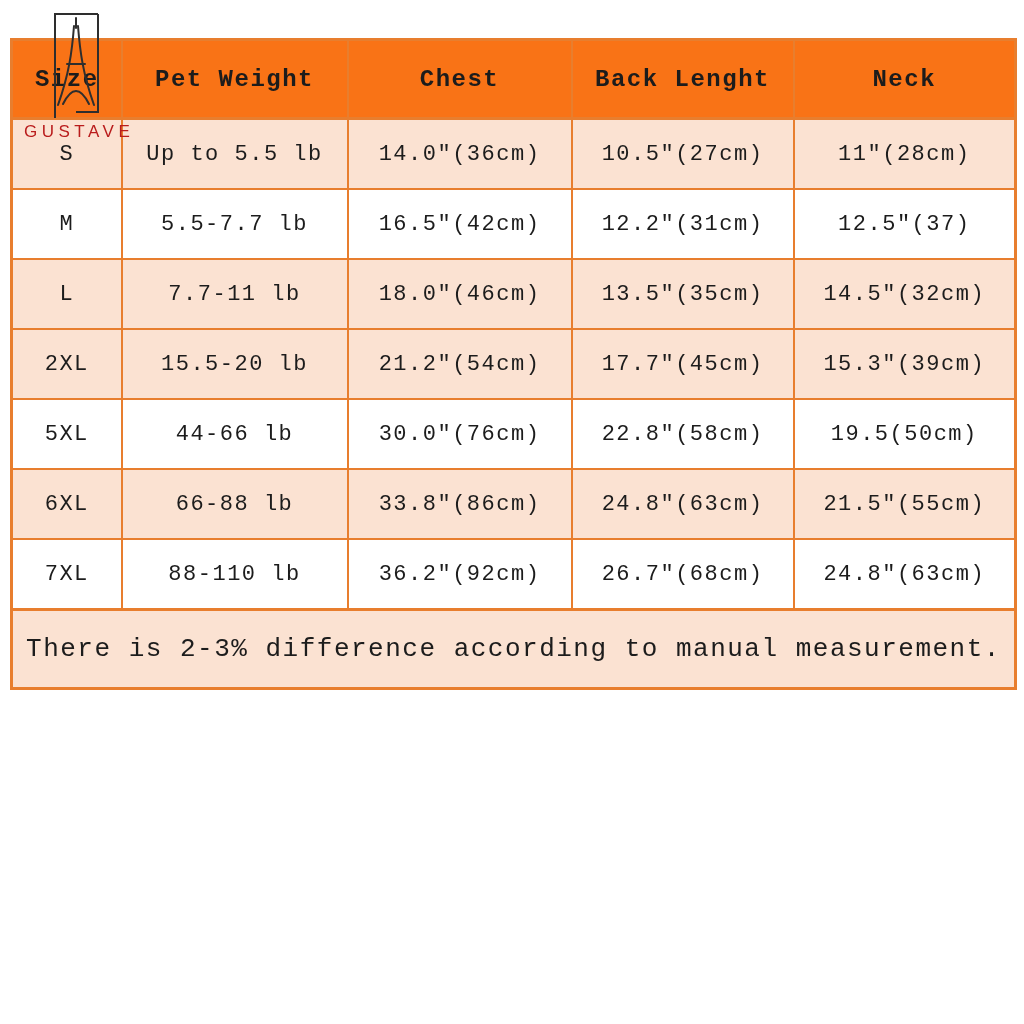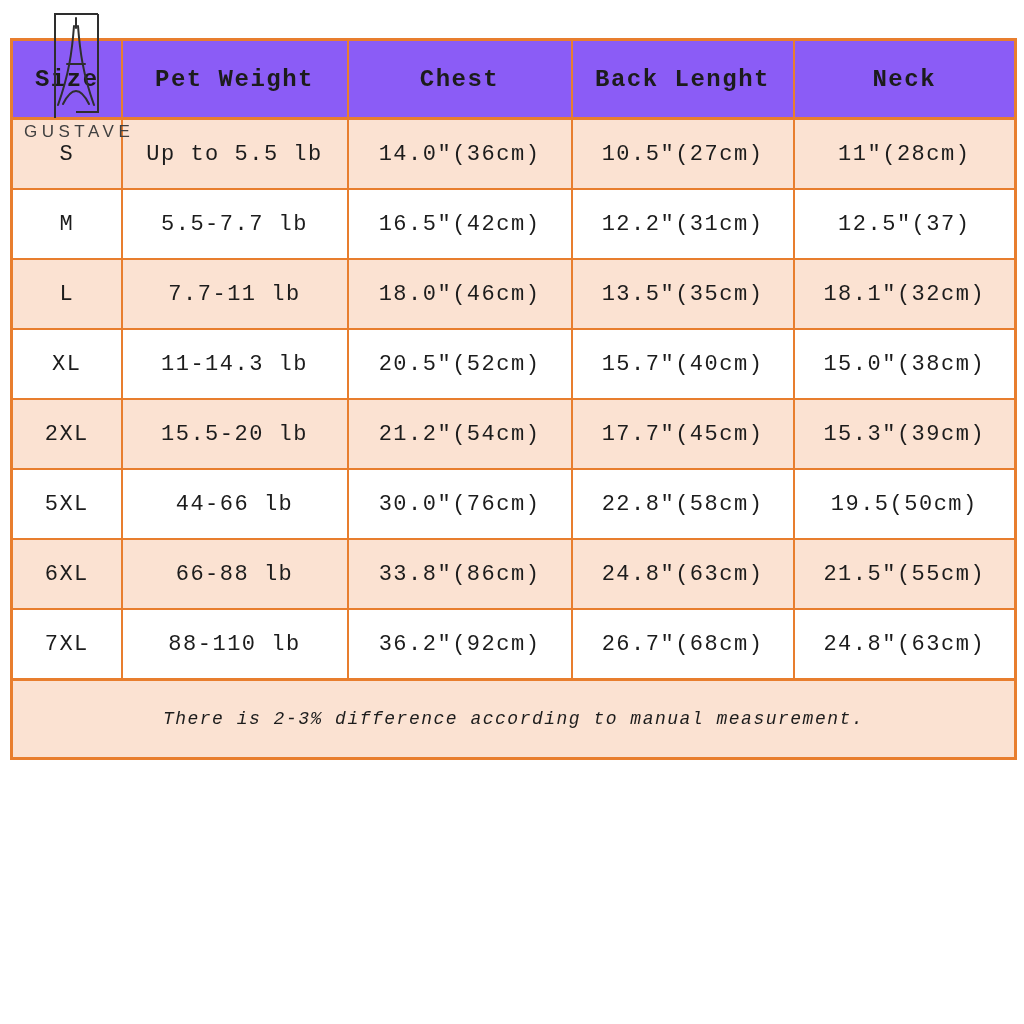--- a/index.html
+++ b/index.html
@@ -29,36 +29,35 @@
     text-align: center;
     vertical-align: middle;
     font-size: 22px;
     letter-spacing: 1.5px;
     padding: 0;
     overflow: hidden;
   }
 
   tr.header-row td {
     height: 76px;
-    background: #8b5cf6;
+    background: #f97316;
     font-weight: bold;
     font-size: 24px;
     letter-spacing: 1.5px;
     border-bottom: 3px solid #e87e2e;
   }
 
   tr.data-row td { height: 68px; }
   tr.row-peach td { background: #fbe2d2; }
   tr.row-white td { background: #ffffff; }
 
   tr.note-row td {
     height: 76px;
-    font-size: 18px;
+    font-size: 26px;
     letter-spacing: 1.5px;
-    font-style: italic;
   }
   tr.note-row.first td { border-top: 3px solid #e87e2e; }
 
   col.c-size   { width: 110px; }
   col.c-weight { width: 226px; }
   col.c-chest  { width: 224px; }
   col.c-back   { width: 222px; }
   col.c-neck   { width: 222px; }
 
   
@@ -73,21 +72,21 @@
   }
 
   .brand-name {
     position: absolute;
     left: 24px;
     top: 122px;
     font-family: "Liberation Sans", sans-serif;
     font-size: 17px;
     font-weight: 500;
     letter-spacing: 4.5px;
-    color: #404040;
+    color: #b91c1c;
     z-index: 6;
     pointer-events: none;
     white-space: nowrap;
   }
 </style>
 </head>
 <body>
 
 <table class="size-chart">
   <colgroup>
@@ -118,28 +117,21 @@
       <td>5.5-7.7 lb</td>
       <td>16.5″(42cm)</td>
       <td>12.2″(31cm)</td>
       <td>12.5″(37)</td>
     </tr>
     <tr class="data-row row-peach">
       <td>L</td>
       <td>7.7-11 lb</td>
       <td>18.0″(46cm)</td>
       <td>13.5″(35cm)</td>
-      <td>18.1″(32cm)</td>
-    </tr>
-    <tr class="data-row row-white">
-      <td>XL</td>
-      <td>11-14.3 lb</td>
-      <td>20.5″(52cm)</td>
-      <td>15.7″(40cm)</td>
-      <td>15.0″(38cm)</td>
+      <td>14.5″(32cm)</td>
     </tr>
     <tr class="data-row row-peach">
       <td>2XL</td>
       <td>15.5-20 lb</td>
       <td>21.2″(54cm)</td>
       <td>17.7″(45cm)</td>
       <td>15.3″(39cm)</td>
     </tr>
     <tr class="data-row row-white">
       <td>5XL</td>

